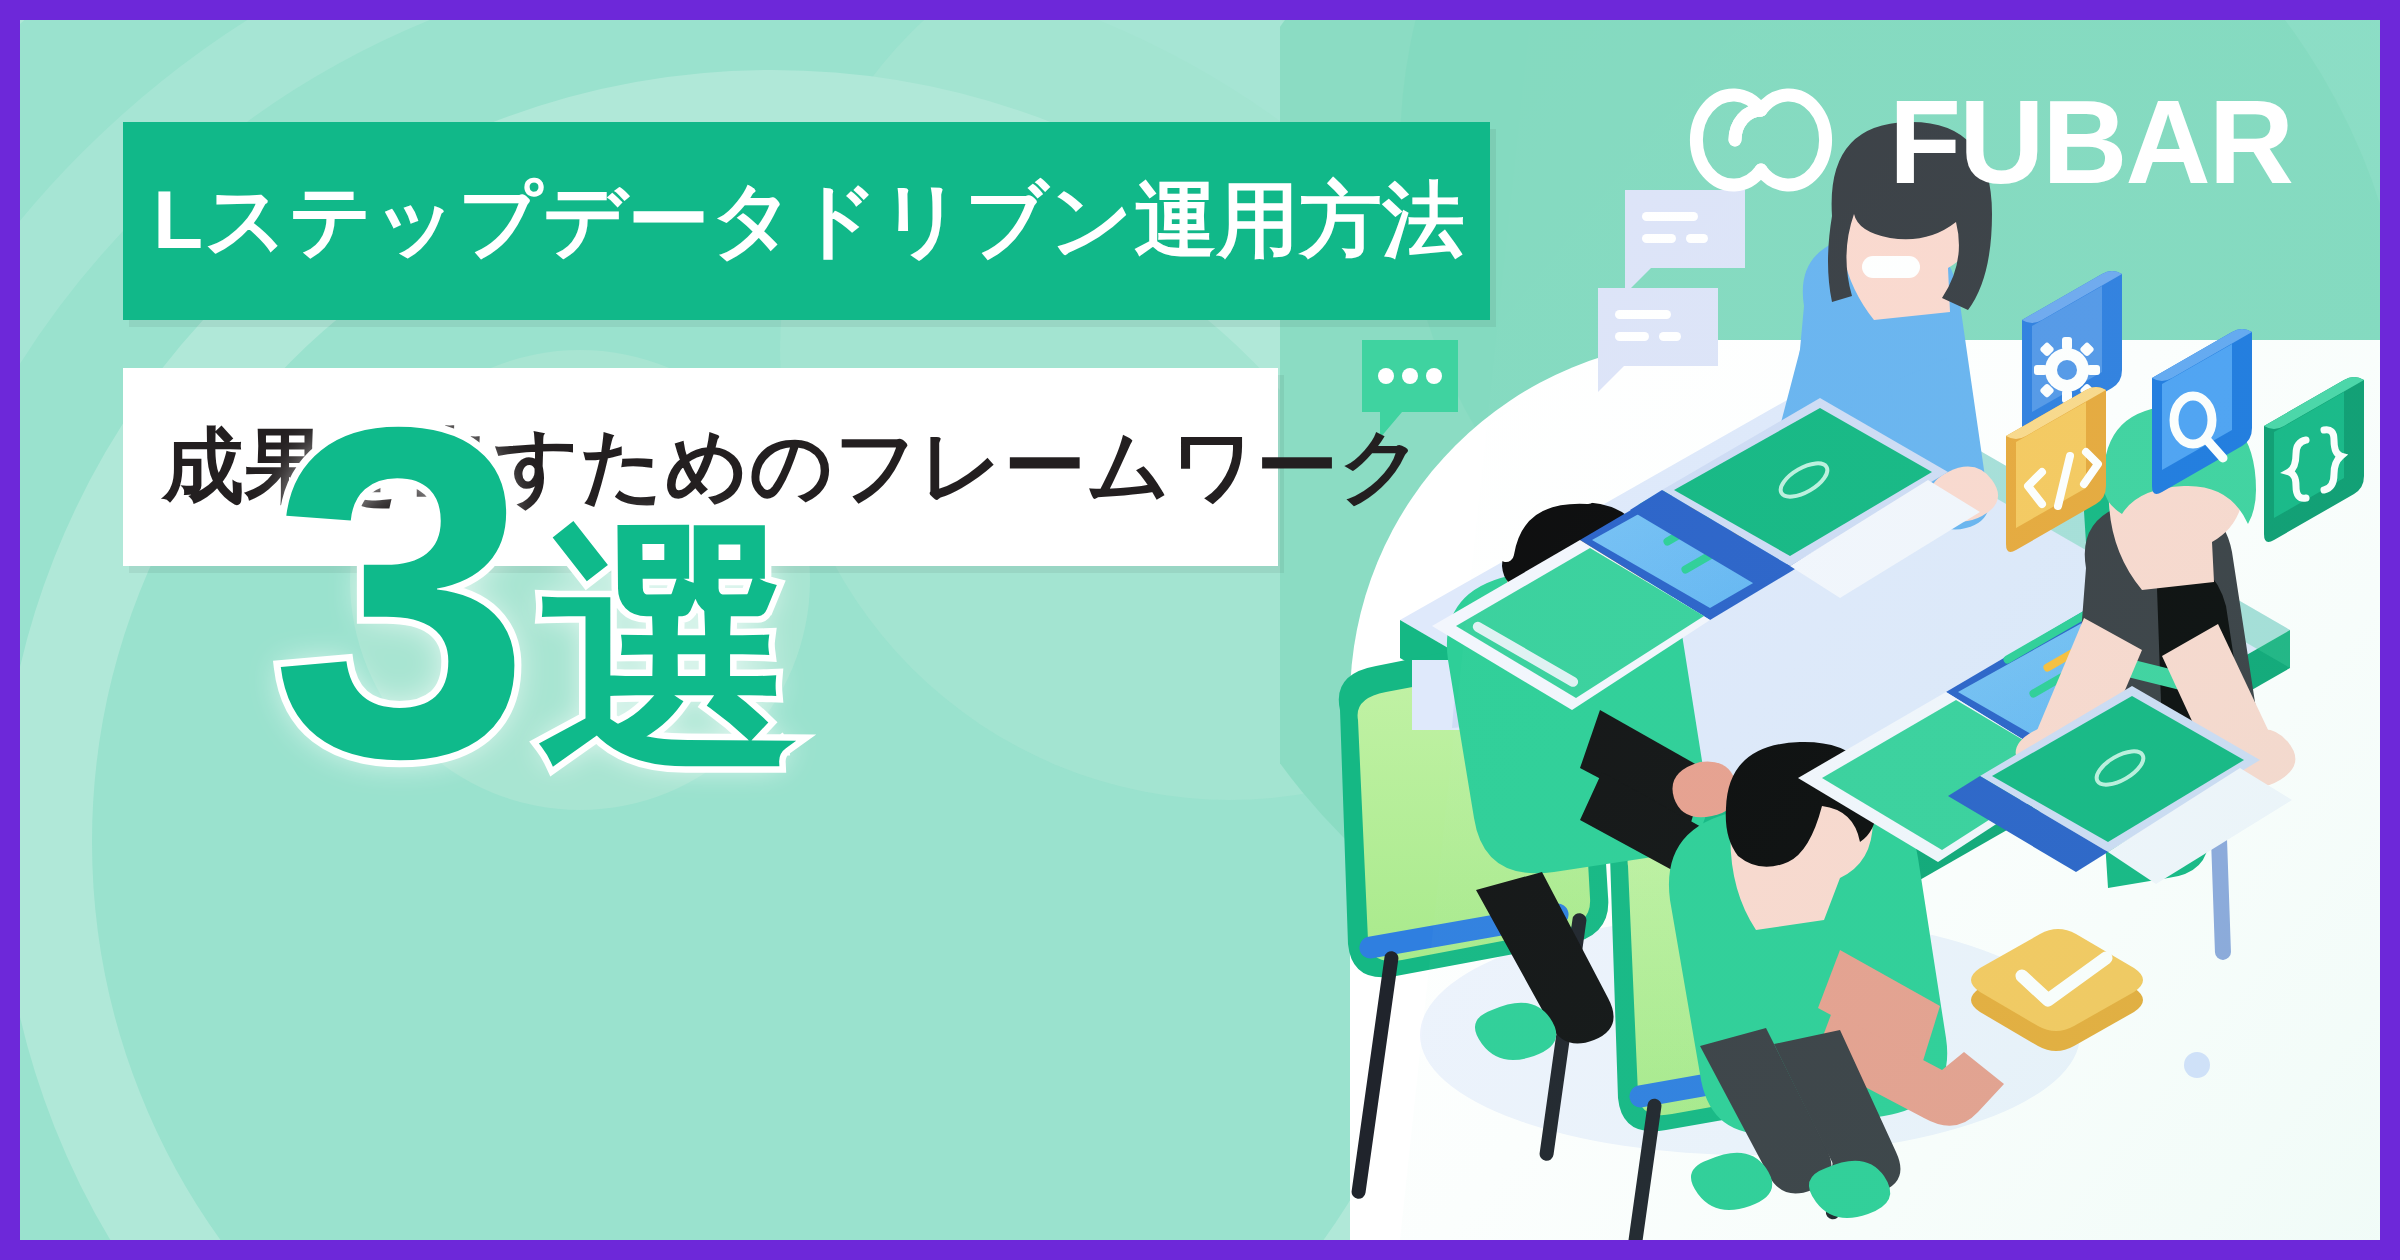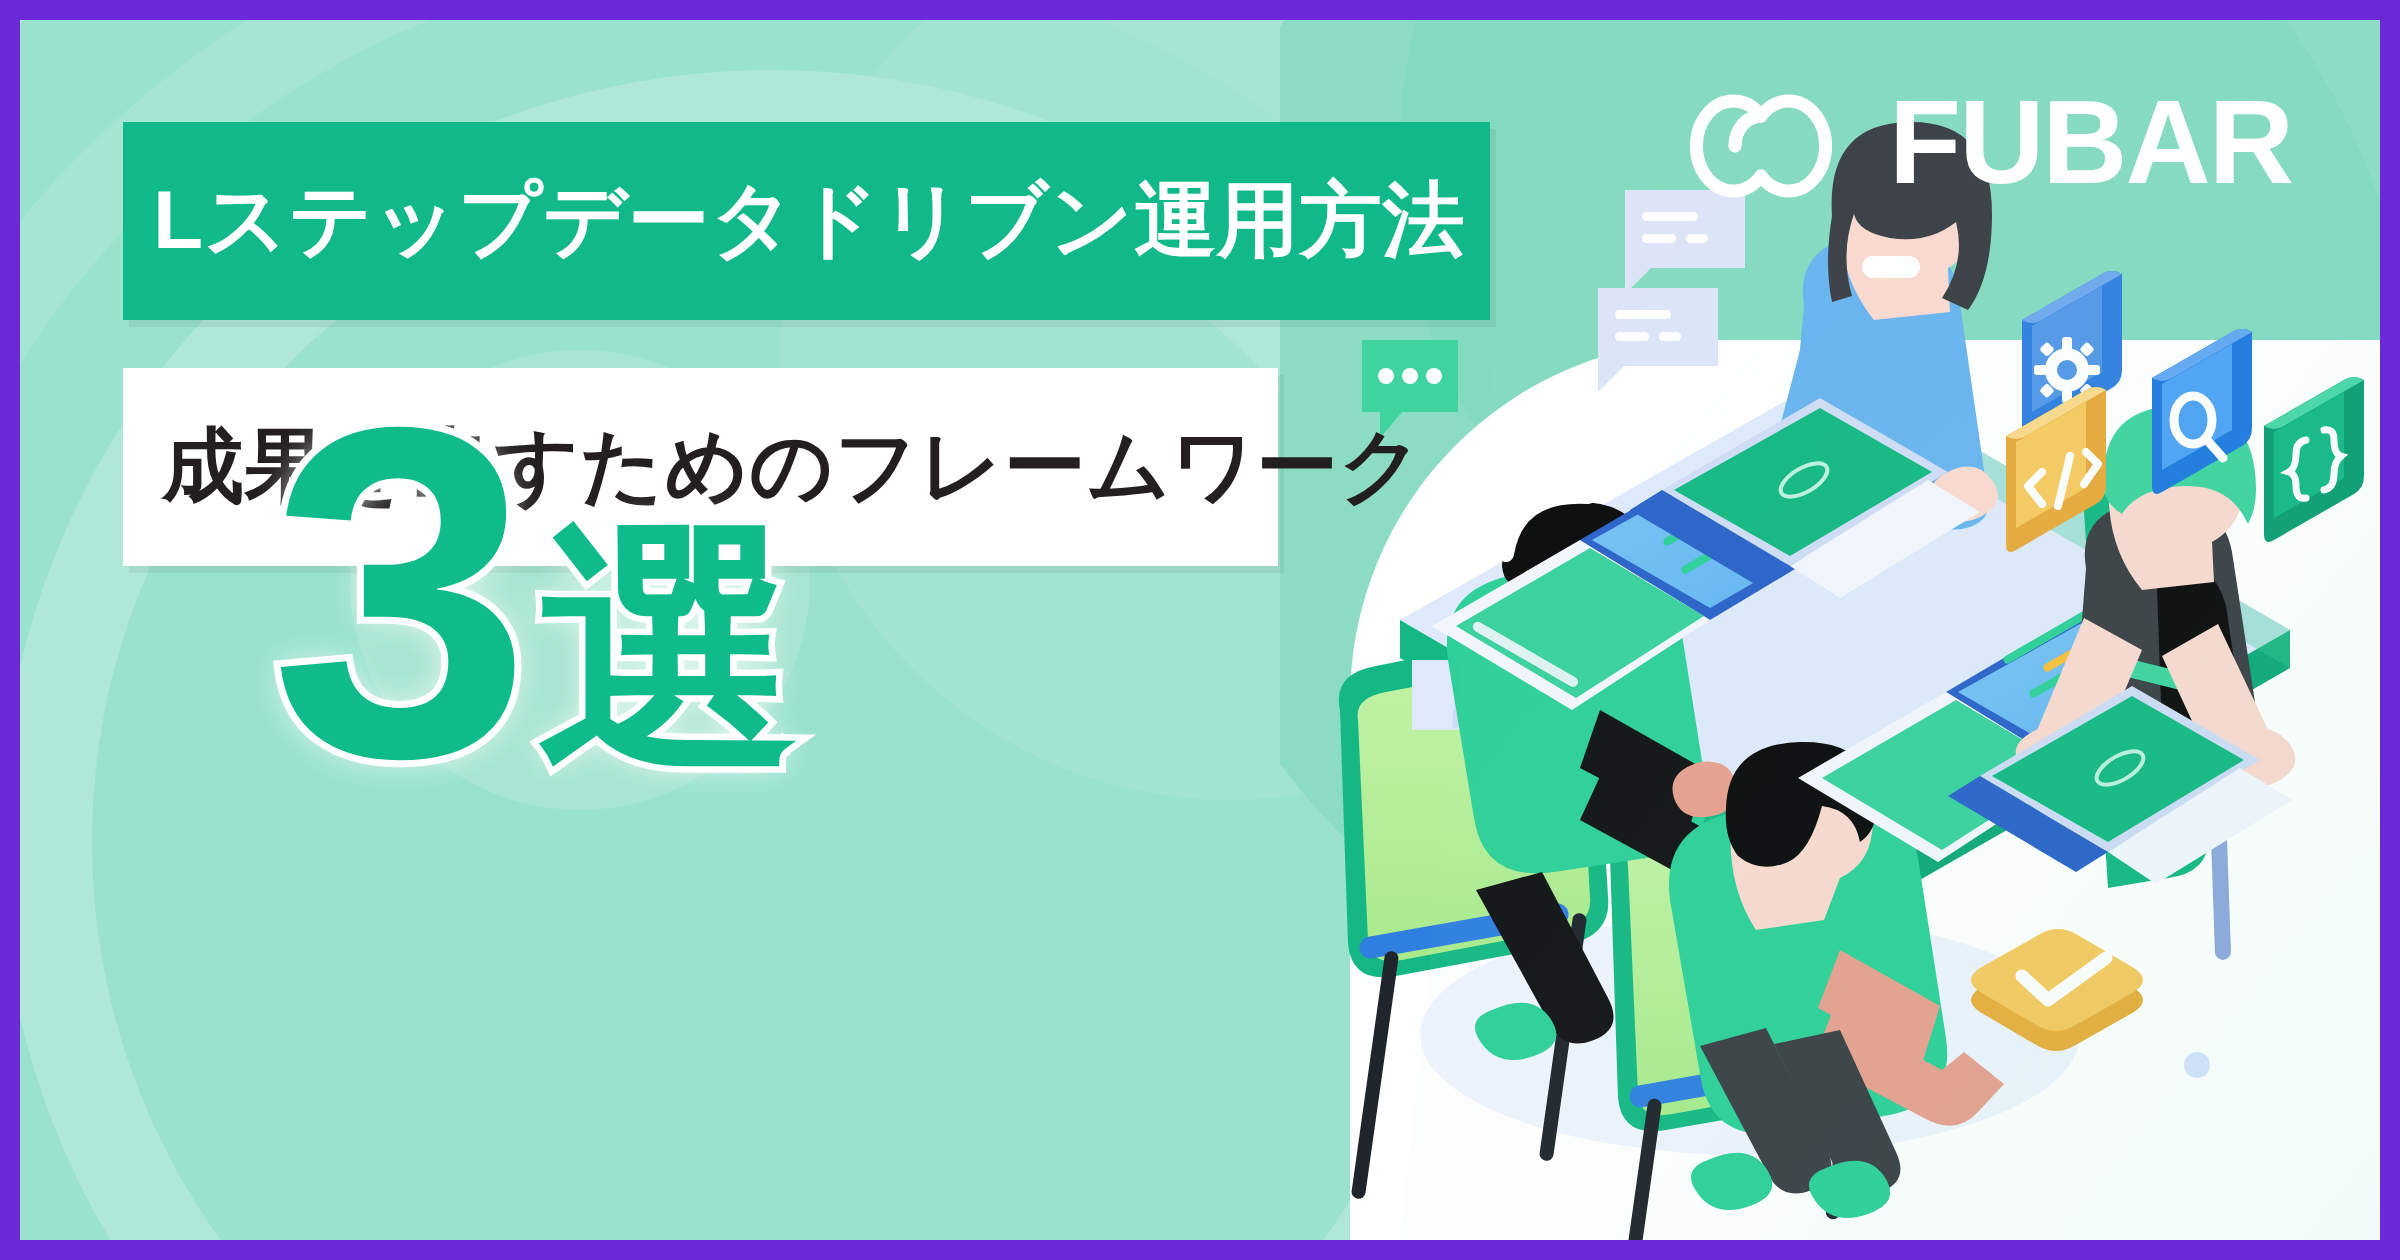--- a/index.html
+++ b/index.html
@@ -78,21 +78,21 @@
   #hero-number .kanji{
     font-size:262px;font-weight:700;color:#0fba8b;
     -webkit-text-stroke:13px #ffffff;paint-order:stroke fill;
     text-shadow:0 0 30px rgba(255,255,255,.85);
     margin-left:6px;margin-bottom:28px;
   }
 
   
   #brand{
     position:absolute;right:88px;top:54px;
-    display:flex;align-items:flex-end;gap:34px;
+    display:flex;align-items:center;gap:34px;
   }
   #brand .wordmark{
     color:#ffffff;font-size:118px;font-weight:700;letter-spacing:-2px;
     font-family:"Liberation Sans","DejaVu Sans",sans-serif;
   }
   .dot{position:absolute;right:170px;bottom:162px;width:26px;height:26px;border-radius:50%;background:#cfe1f8;}
 </style>
 </head>
 <body>
 

